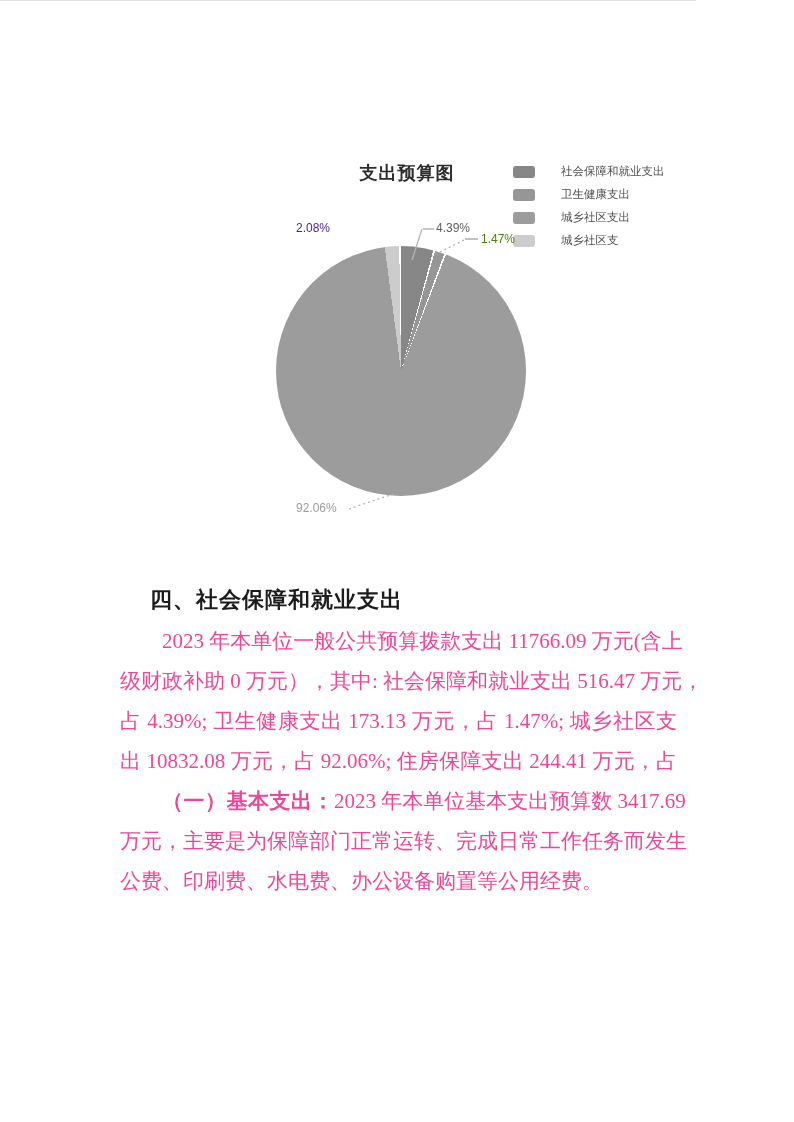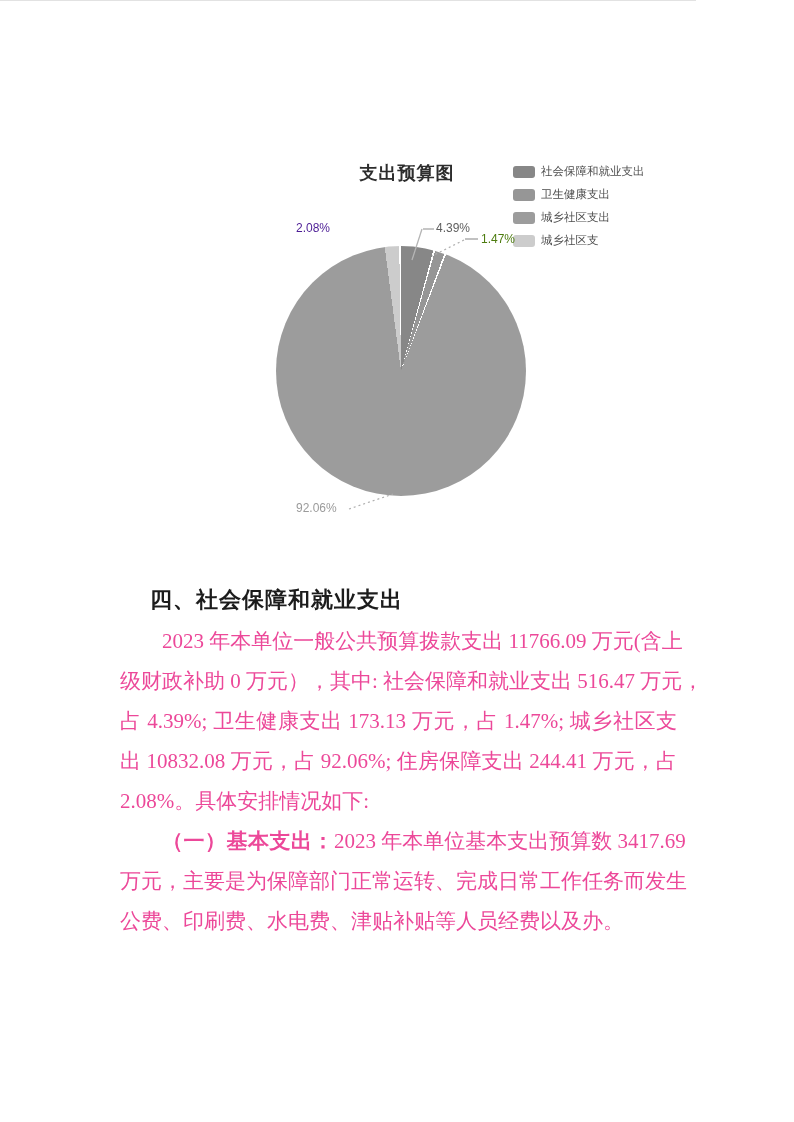--- a/index.html
+++ b/index.html
@@ -29,20 +29,21 @@
 
   .legend {
     position: absolute;
     left: 513px; top: 159px;
     font-family: "Liberation Sans", "DejaVu Sans", sans-serif;
   }
   .legend-row {
     display: flex;
     align-items: center;
     height: 23px;
+    gap: 20px;
   }
   .legend-swatch {
     width: 22px; height: 12px;
     border-radius: 3px;
     margin-right: 6px;
     flex: 0 0 auto;
   }
   .legend-label {
     font-size: 11.5px;
     color: #4d4d4d;
@@ -148,21 +149,20 @@
   <div class="pct-label pct-community">92.06%</div>
   <div class="pct-label pct-housing">2.08%</div>
 
   <div class="doc-heading">四、社会保障和就业支出</div>
 
   <div class="doc-body">
     <div class="tline indent">2023 年本单位一般公共预算拨款支出 11766.09 万元(含上</div>
     <div class="tline">级财政补助 0 万元），其中: 社会保障和就业支出 516.47 万元，</div>
     <div class="tline">占 4.39%; 卫生健康支出 173.13 万元，占 1.47%; 城乡社区支</div>
     <div class="tline">出 10832.08 万元，占 92.06%; 住房保障支出 244.41 万元，占</div>
-    <div class="tline lastline">2.08%。具体安排情况如下:</div>
     <div class="tline indent">
       <span class="bold-lead">（一）基本支出：</span><span>2023 年本单位基本支出预算数 3417.69</span>
     </div>
     <div class="tline">万元，主要是为保障部门正常运转、完成日常工作任务而发生</div>
-    <div class="tline lastline">公费、印刷费、水电费、津贴补贴等人员经费以及办。</div>
+    <div class="tline lastline">公费、印刷费、水电费、办公设备购置等公用经费。</div>
   </div>
 
 </div>
 
 </body></html>

